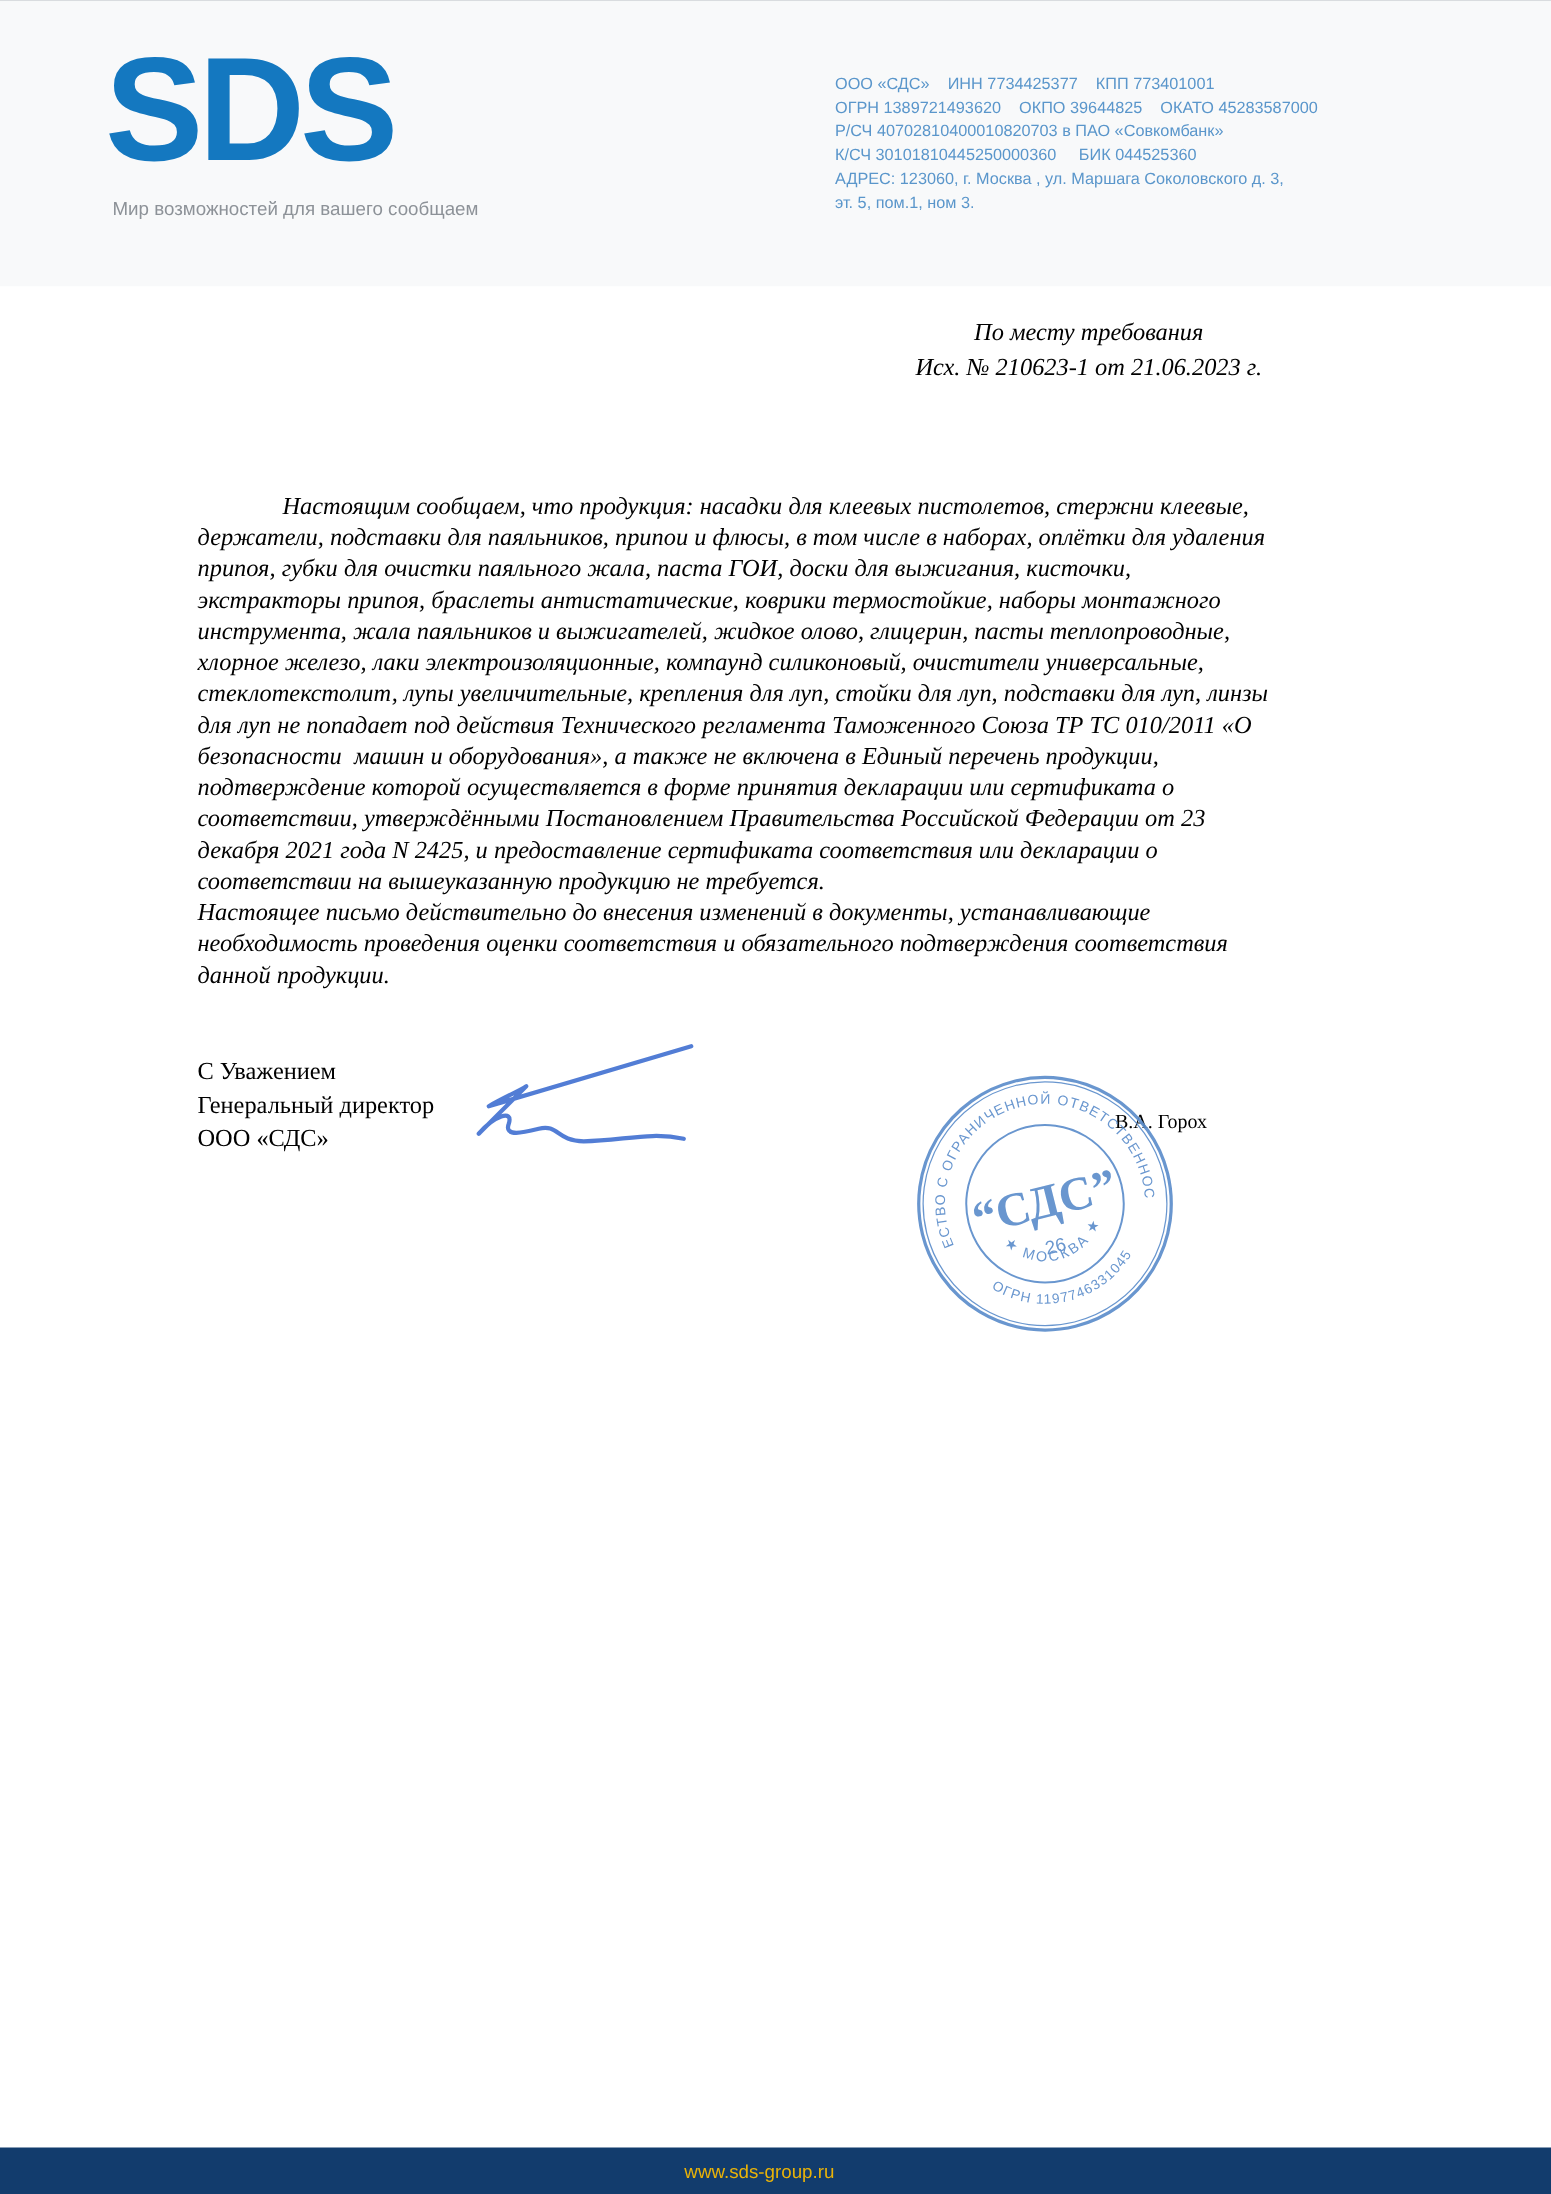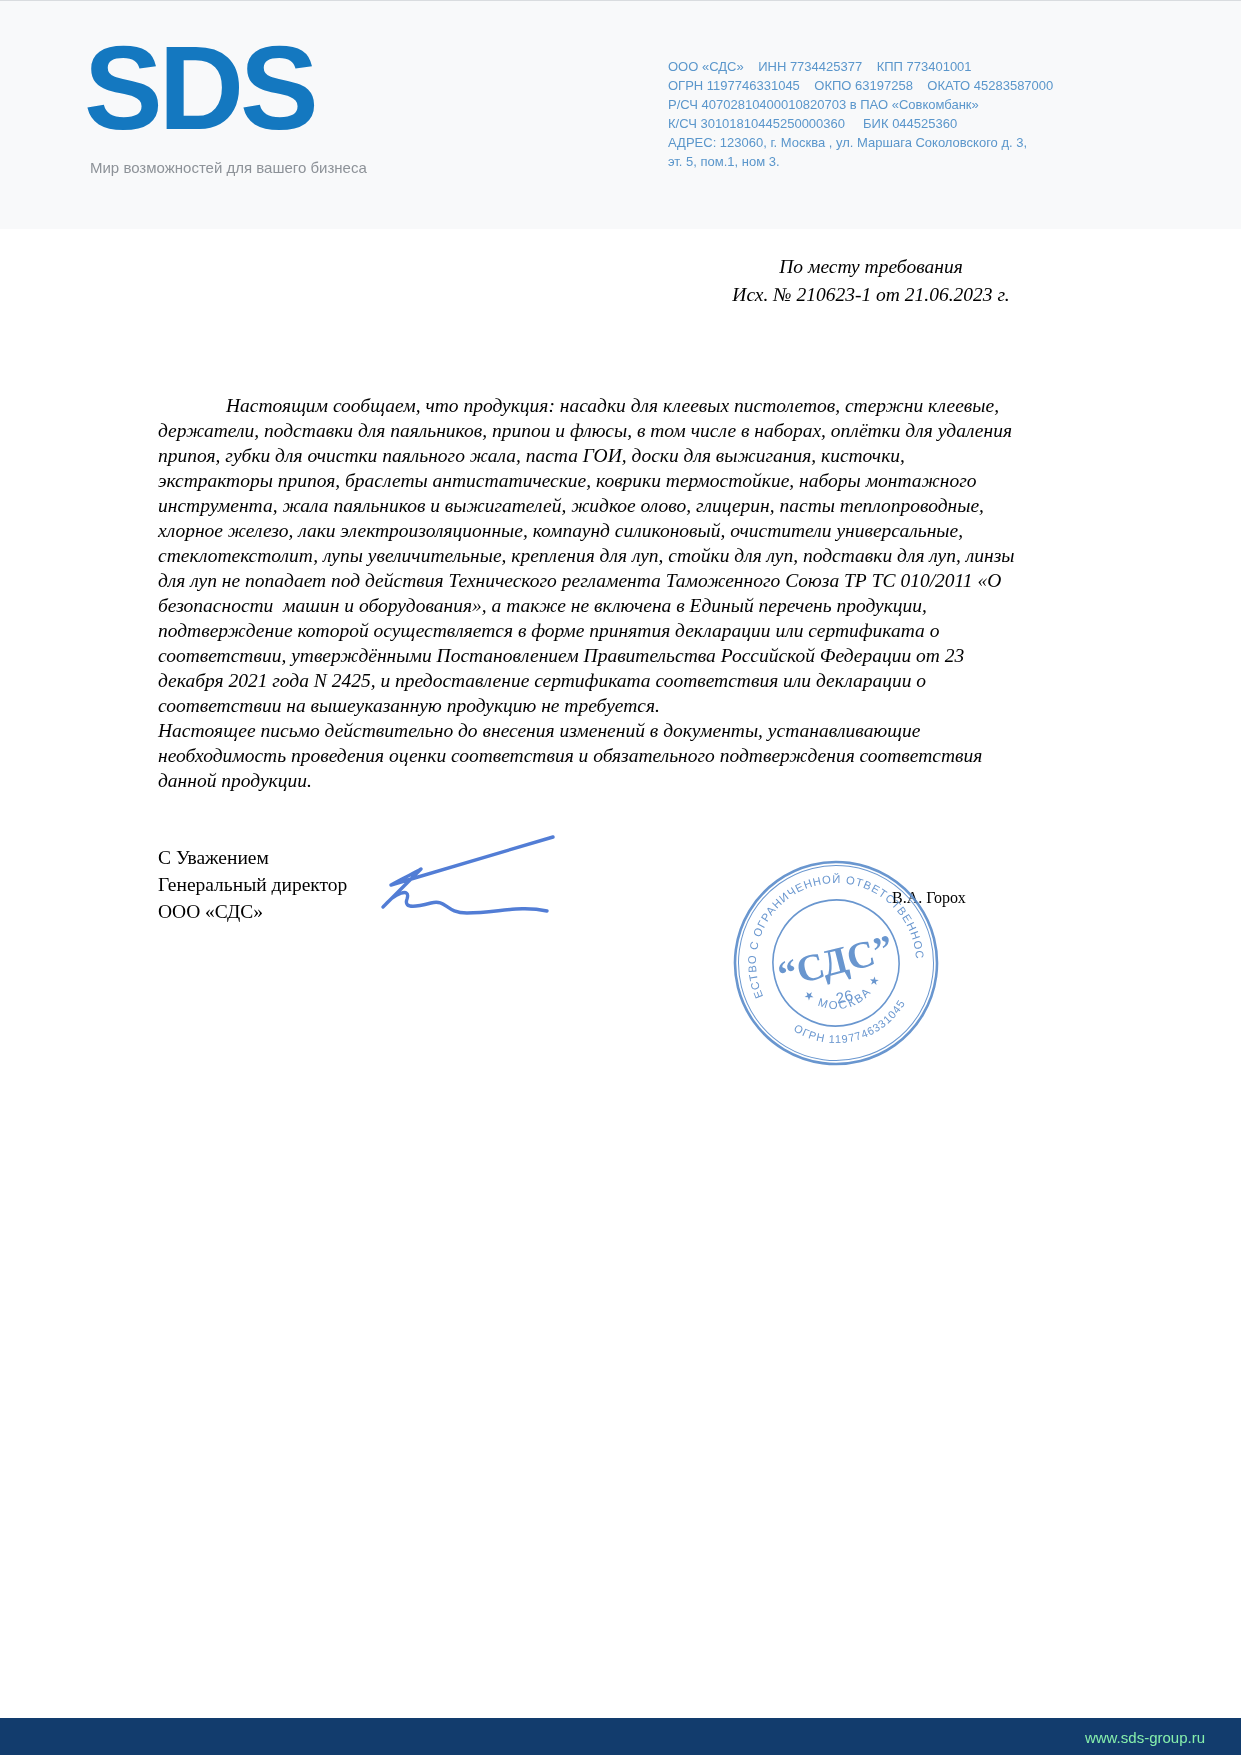--- a/index.html
+++ b/index.html
@@ -52,36 +52,36 @@
   .signature-scribble {
     position:absolute; left:295px; top:822px; z-index:2;
   }
   .stamp {
     position:absolute; left:730px; top:856px; z-index:3;
     transform:rotate(-14deg); opacity:0.92;
   }
   .footer {
     position:absolute; left:0; bottom:0; width:1241px; height:38px;
     background:#123c6d;
-    font-family:"Liberation Sans", sans-serif; font-size:15px; color:#86efac;
-    display:flex; align-items:center; justify-content:flex-end;
-    padding-right:36px;
+    font-family:"Liberation Sans", sans-serif; font-size:15px; color:#eab308;
+    display:flex; align-items:center; justify-content:center;
+    padding-right:26px;
   }
 </style>
 </head>
 <body>
 
 <div class="page">
 
   <div class="header-band">
     <div class="logo">SDS</div>
-    <div class="tagline">Мир возможностей для вашего бизнеса</div>
+    <div class="tagline">Мир возможностей для вашего сообщаем</div>
     <div class="details">
       <div class="detail-line">ООО «СДС»    ИНН 7734425377    КПП 773401001</div>
-      <div class="detail-line">ОГРН 1197746331045    ОКПО 63197258    ОКАТО 45283587000</div>
+      <div class="detail-line">ОГРН 1389721493620    ОКПО 39644825    ОКАТО 45283587000</div>
       <div class="detail-line">Р/СЧ 40702810400010820703 в ПАО «Совкомбанк»</div>
       <div class="detail-line">К/СЧ 30101810445250000360     БИК 044525360</div>
       <div class="detail-line">АДРЕС: 123060, г. Москва , ул. Маршага Соколовского д. 3,</div>
       <div class="detail-line">эт. 5, пом.1, ном 3.</div>
     </div>
   </div>
 
   <div class="recipient">
     <div>По месту требования</div>
     <div>Исх. № 210623-1 от 21.06.2023 г.</div>

